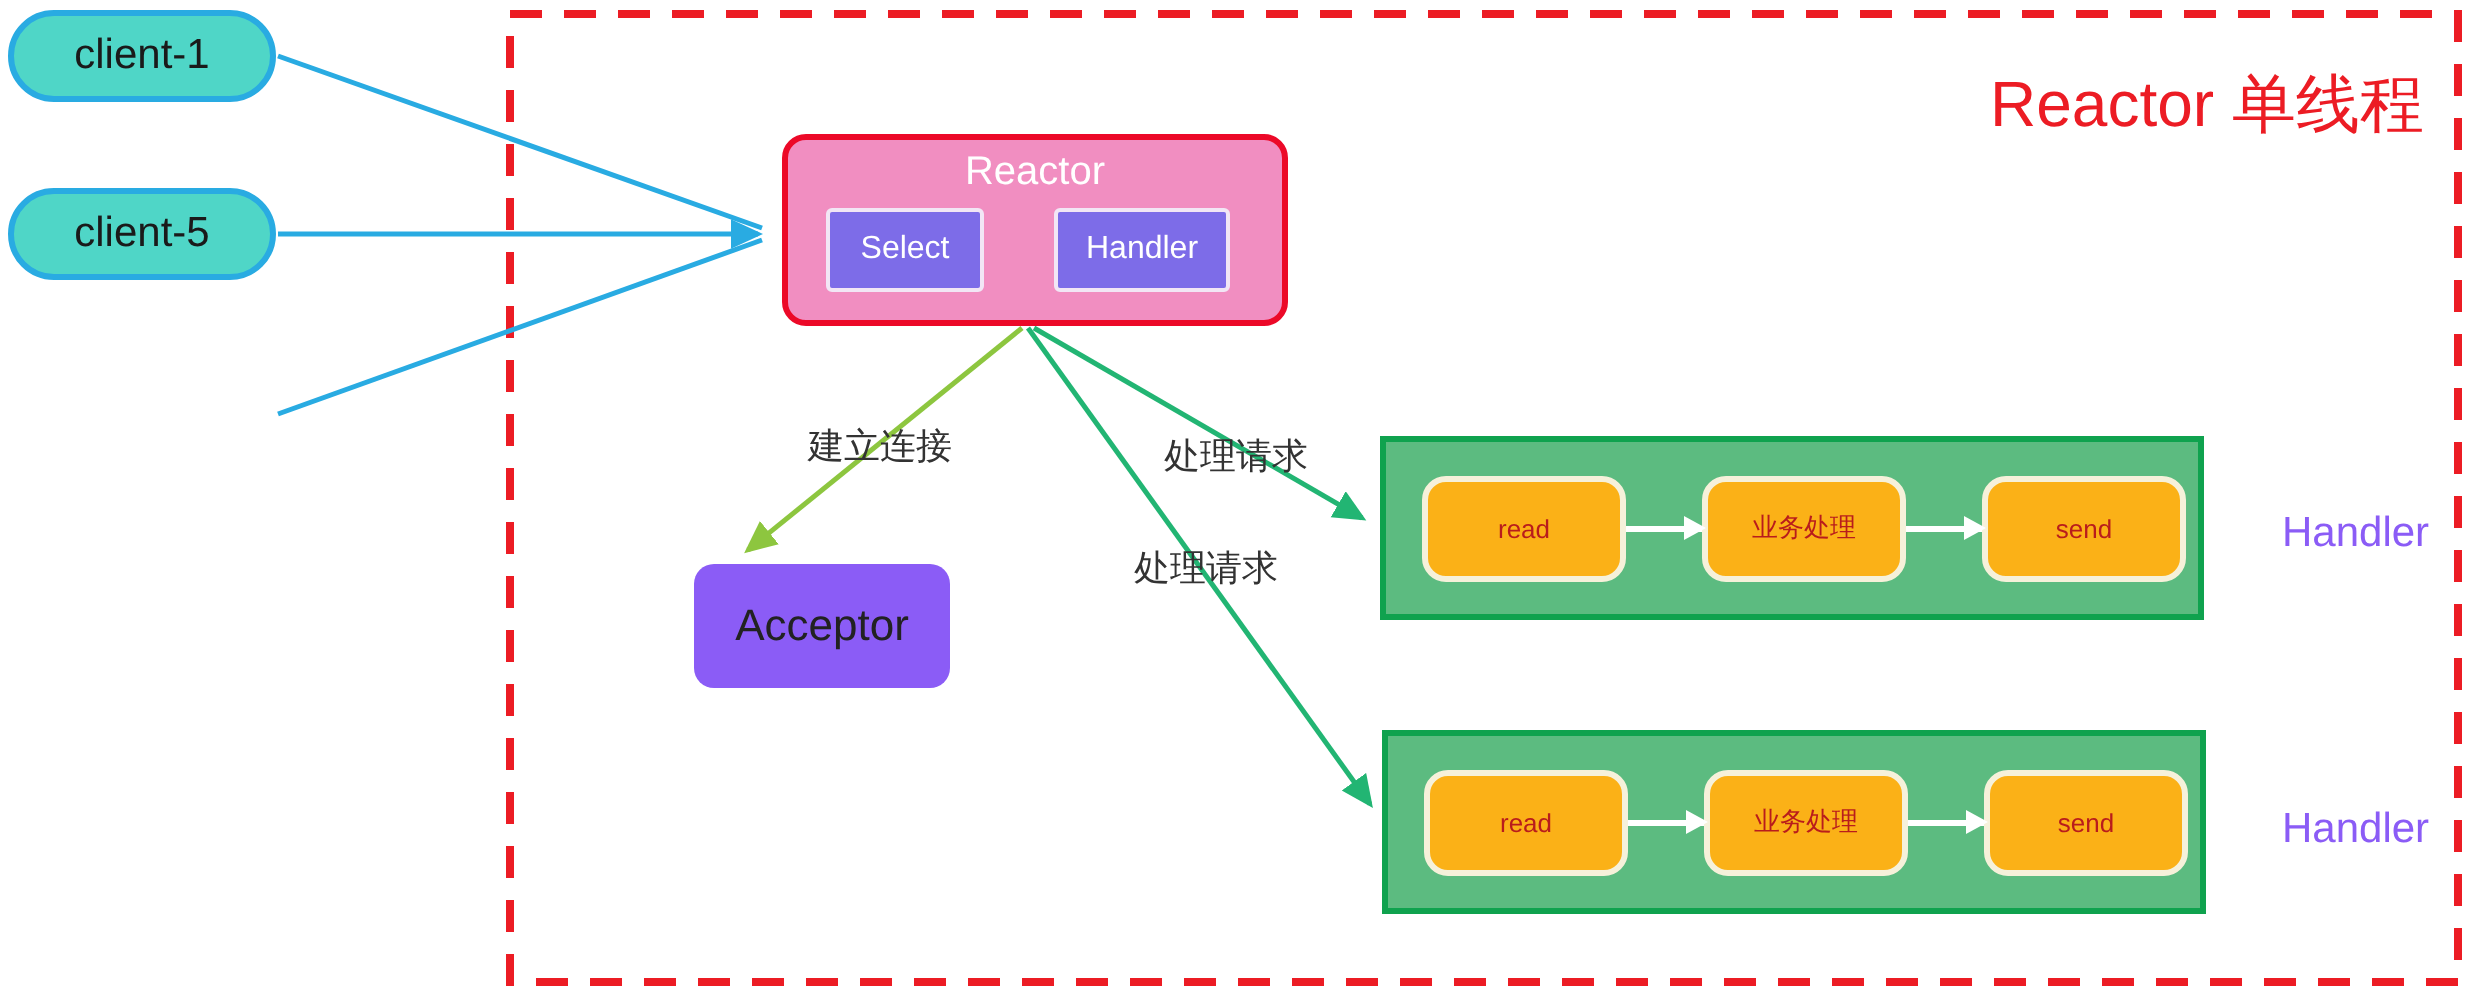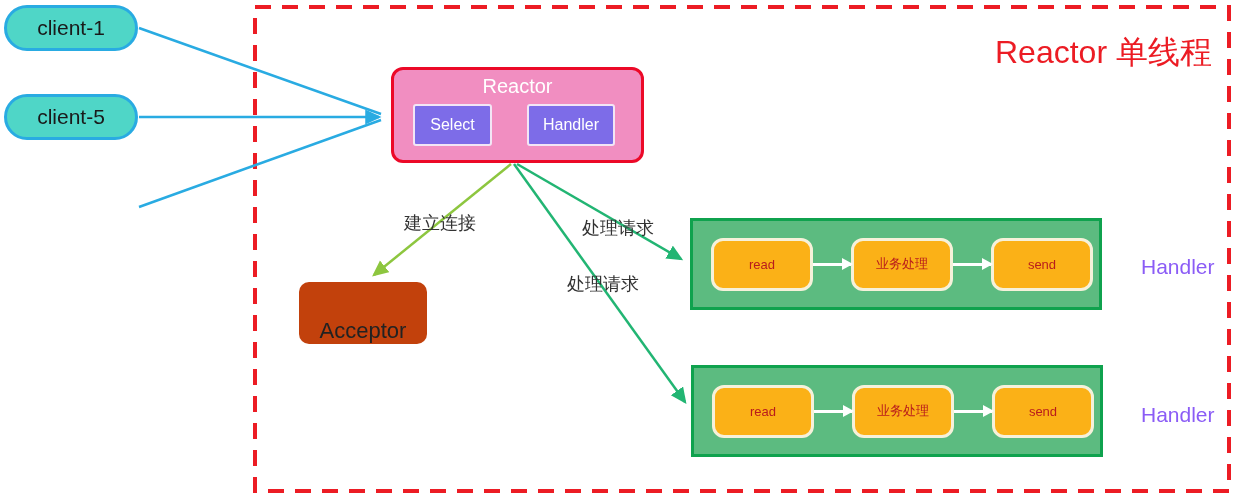--- a/index.html
+++ b/index.html
@@ -25,23 +25,23 @@
   .reactor-title{margin-top:5px;text-align:center;color:#ffffff;font-size:20px;}
   .reactor-row{display:flex;justify-content:space-between;padding:6px 26px 0 19px;}
   .mini-box{
     height:38px;border-radius:3px;background:#7D6CE8;border:2px solid #F2E6F5;
     display:flex;align-items:center;justify-content:center;color:#ffffff;font-size:16px;
   }
   .mini-select{width:75px;}
   .mini-dispatch{width:84px;}
 
   .acceptor{
-    width:128px;height:62px;border-radius:10px;background:#c2410c;
-    display:flex;align-items:flex-end;justify-content:center;
-    font-size:22px;color:#222222;
+    width:128px;height:62px;border-radius:10px;background:#8b5cf6;
+    display:flex;align-items:center;justify-content:center;
+    font-size:22px;color:#222222;margin-left:48px;
   }
 
   .edge-label{font-size:18px;color:#333333;white-space:nowrap;}
 
   .handler{
     width:412px;height:92px;background:#5CBB80;border:3px solid #0FA24E;
     display:flex;align-items:center;justify-content:space-between;
     padding:0 38px 0 18px;
   }
   .step{

